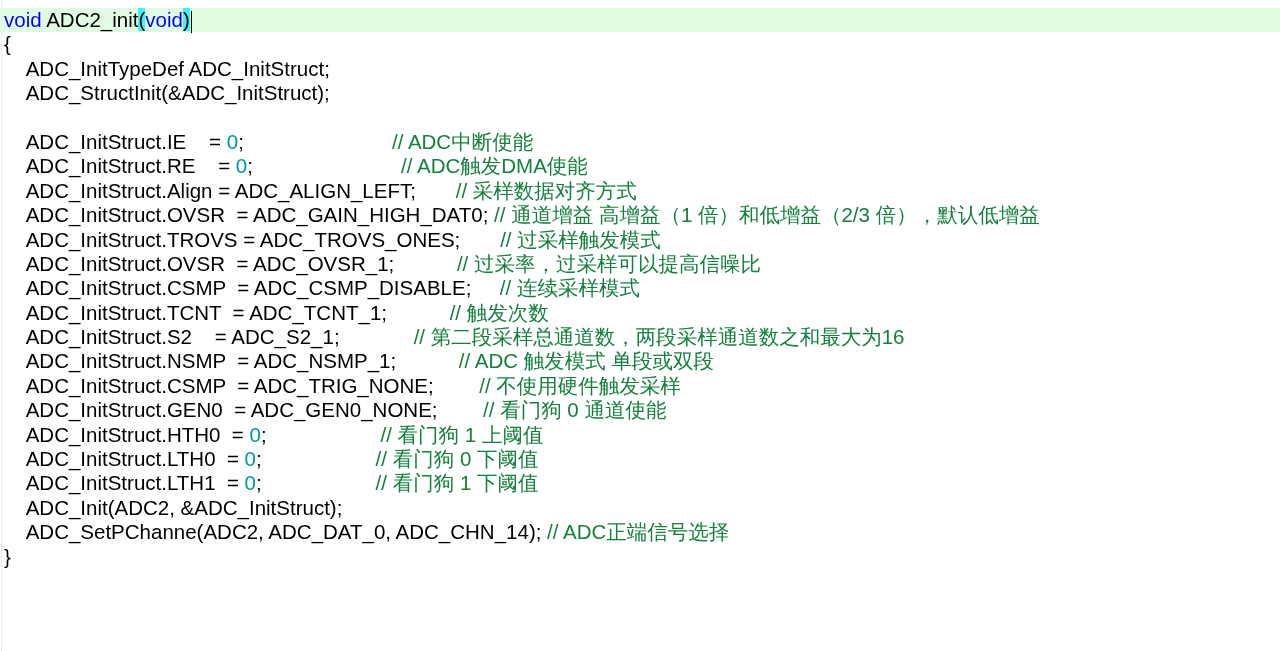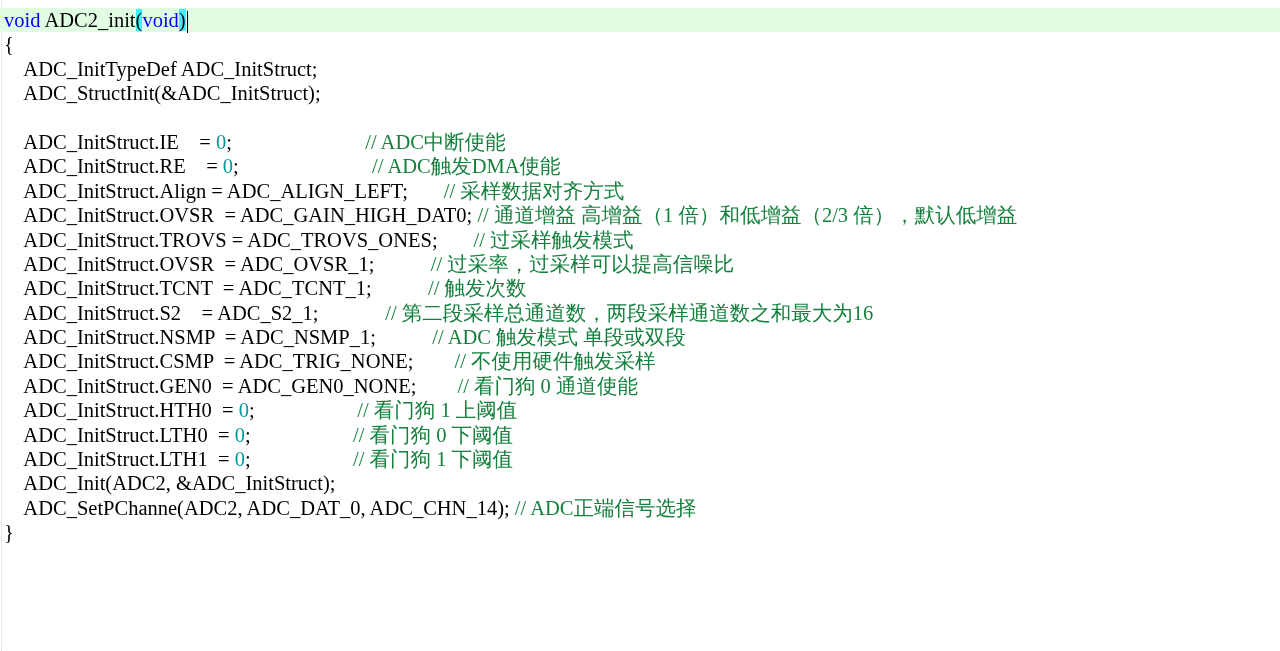--- a/index.html
+++ b/index.html
@@ -8,21 +8,21 @@
     background: #ffffff;
     width: 1280px;
     height: 651px;
     overflow: hidden;
   }
   .editor {
     position: relative;
     width: 1280px;
     height: 651px;
     background: #ffffff;
-    font-family: Liberation Serif, serif;
+    font-family: Liberation Sans, sans-serif;
     font-size: 20.5px;
     color: #000000;
   }
   .gutter-line {
     position: absolute;
     left: 1px;
     top: 0;
     bottom: 0;
     width: 0;
     border-left: 1px dotted #d8d8d8;
@@ -71,20 +71,21 @@
     <div class="line"><span>    ADC_StructInit(&amp;ADC_InitStruct);</span></div>
     <div class="line"></div>
 
     <div id="assign-lines">
         <div class="line"><span>    ADC_InitStruct.IE    = </span><span class="num">0</span><span></span><span>;                          </span><span class="cmt">// ADC中断使能</span></div>
         <div class="line"><span>    ADC_InitStruct.RE    = </span><span class="num">0</span><span></span><span>;                          </span><span class="cmt">// ADC触发DMA使能</span></div>
         <div class="line"><span>    ADC_InitStruct.Align = </span><span class="num"></span><span>ADC_ALIGN_LEFT</span><span>;       </span><span class="cmt">// 采样数据对齐方式</span></div>
         <div class="line"><span>    ADC_InitStruct.OVSR  = </span><span class="num"></span><span>ADC_GAIN_HIGH_DAT0</span><span>; </span><span class="cmt">// 通道增益 高增益（1 倍）和低增益（2/3 倍），默认低增益</span></div>
         <div class="line"><span>    ADC_InitStruct.TROVS = </span><span class="num"></span><span>ADC_TROVS_ONES</span><span>;       </span><span class="cmt">// 过采样触发模式</span></div>
         <div class="line"><span>    ADC_InitStruct.OVSR  = </span><span class="num"></span><span>ADC_OVSR_1</span><span>;           </span><span class="cmt">// 过采率，过采样可以提高信噪比</span></div>
+        <div class="line"><span>    ADC_InitStruct.CSMP  = </span><span class="num"></span><span>ADC_CSMP_DISABLE</span><span>;     </span><span class="cmt">// 连续采样模式</span></div>
         <div class="line"><span>    ADC_InitStruct.TCNT  = </span><span class="num"></span><span>ADC_TCNT_1</span><span>;           </span><span class="cmt">// 触发次数</span></div>
         <div class="line"><span>    ADC_InitStruct.S2    = </span><span class="num"></span><span>ADC_S2_1</span><span>;             </span><span class="cmt">// 第二段采样总通道数，两段采样通道数之和最大为16</span></div>
         <div class="line"><span>    ADC_InitStruct.NSMP  = </span><span class="num"></span><span>ADC_NSMP_1</span><span>;           </span><span class="cmt">// ADC 触发模式 单段或双段</span></div>
         <div class="line"><span>    ADC_InitStruct.CSMP  = </span><span class="num"></span><span>ADC_TRIG_NONE</span><span>;        </span><span class="cmt">// 不使用硬件触发采样</span></div>
         <div class="line"><span>    ADC_InitStruct.GEN0  = </span><span class="num"></span><span>ADC_GEN0_NONE</span><span>;        </span><span class="cmt">// 看门狗 0 通道使能</span></div>
         <div class="line"><span>    ADC_InitStruct.HTH0  = </span><span class="num">0</span><span></span><span>;                    </span><span class="cmt">// 看门狗 1 上阈值</span></div>
         <div class="line"><span>    ADC_InitStruct.LTH0  = </span><span class="num">0</span><span></span><span>;                    </span><span class="cmt">// 看门狗 0 下阈值</span></div>
         <div class="line"><span>    ADC_InitStruct.LTH1  = </span><span class="num">0</span><span></span><span>;                    </span><span class="cmt">// 看门狗 1 下阈值</span></div>
       </div>
 

